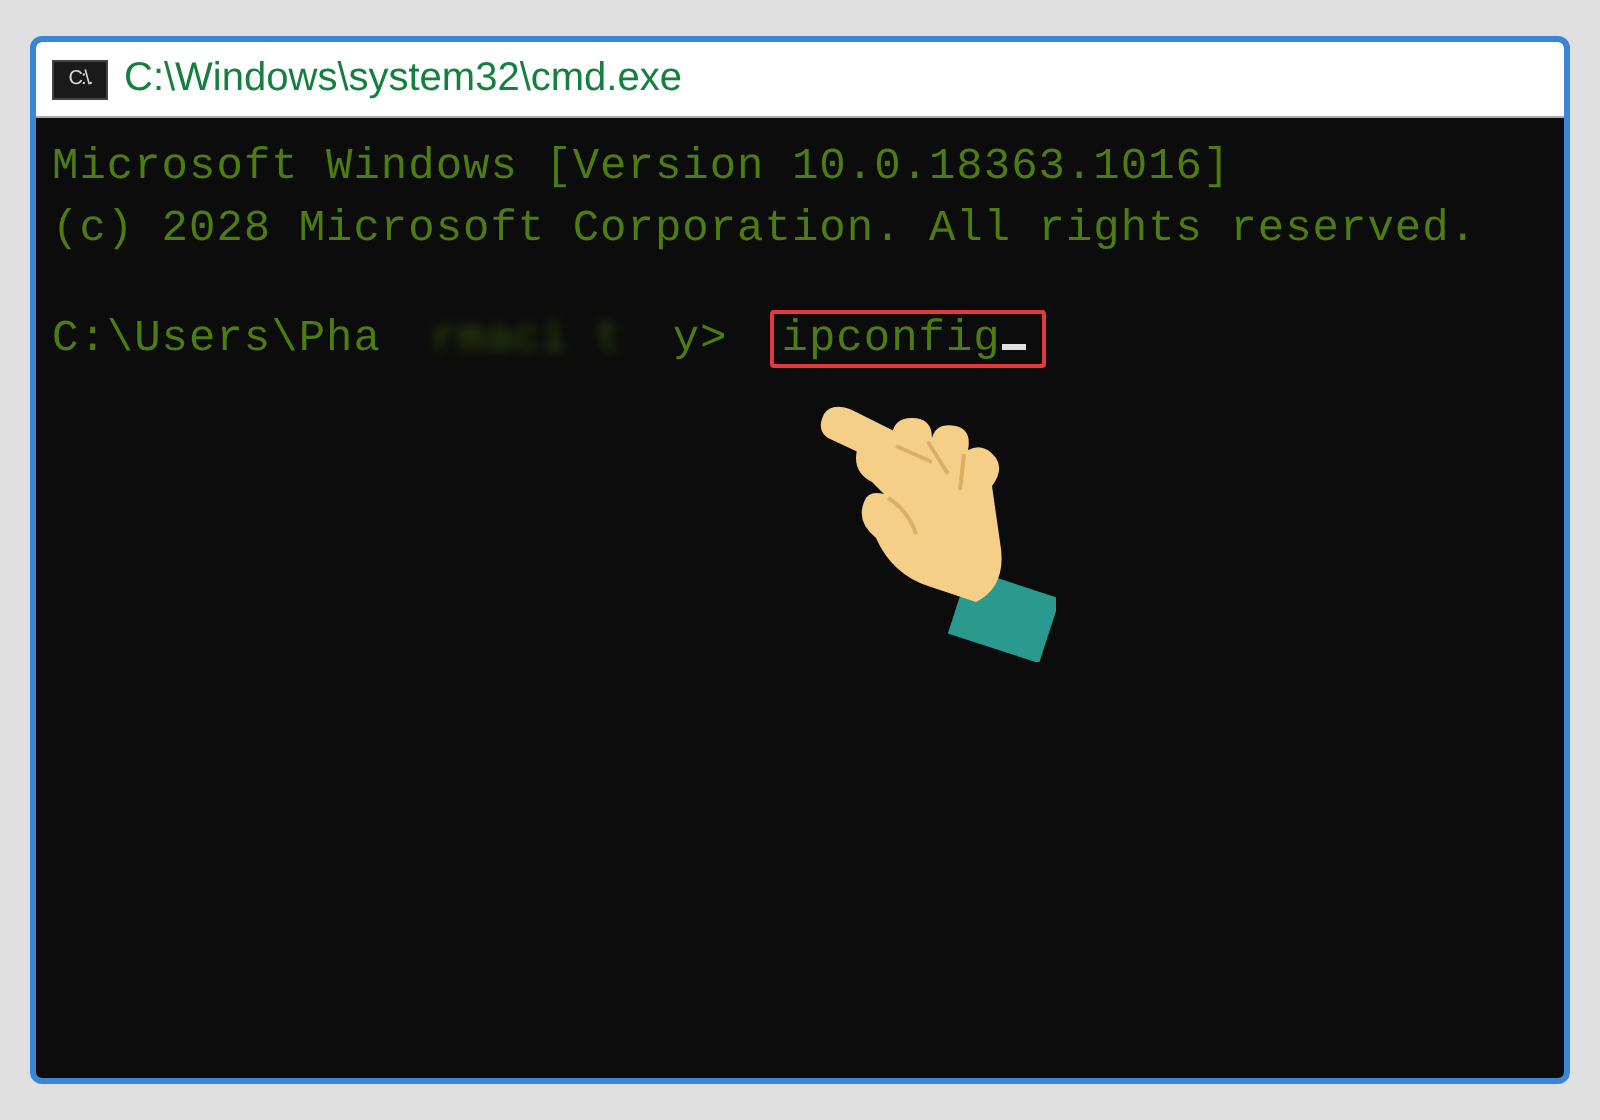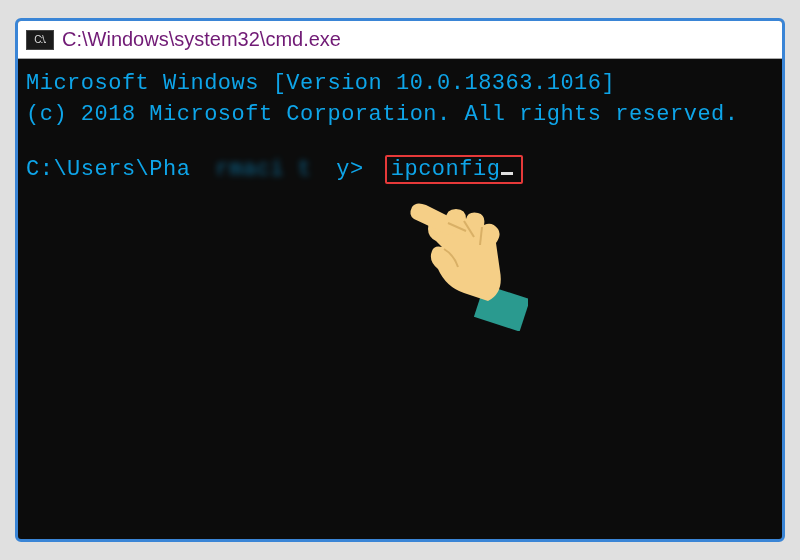--- a/index.html
+++ b/index.html
@@ -43,25 +43,25 @@
       align-items: center;
       justify-content: center;
       font-size: 10px;
       color: #ddd;
       font-family: Arial, sans-serif;
       letter-spacing: -1px;
     }
     .title-text {
       font-family: 'Segoe UI', Tahoma, sans-serif;
       font-size: 20px;
-      color: #701a75;
+      color: #15803d;
     }
     .terminal-area {
       padding: 10px 8px;
-      color: #0ea5e9;
+      color: #4d7c0f;
       font-size: 22px;
       line-height: 1.4;
       letter-spacing: 0.5px;
       position: relative;
     }
     .terminal-line {
       white-space: pre;
     }
     .prompt-line {
       margin-top: 24px;
@@ -113,21 +113,21 @@
 <div class="window-container">
   <div class="title-bar">
     <div class="title-icon">
       <span>C:\.</span>
     </div>
     <div class="title-text">C:\Windows\system32\cmd.exe</div>
   </div>
 
   <div class="terminal-area">
     <div class="terminal-line">Microsoft Windows [Version 10.0.18363.1016]</div>
-    <div class="terminal-line">(c) 2018 Microsoft Corporation. All rights reserved.</div>
+    <div class="terminal-line">(c) 2028 Microsoft Corporation. All rights reserved.</div>
 
     <div class="prompt-line">
       <span class="prompt-path">C:\Users\Pha</span>
       <span class="prompt-path blurred">rmaci t</span>
       <span class="prompt-path">y&gt;</span>
       <span class="command-highlight">
         <span class="command-box">
           <span class="command-text">ipconfig</span><span class="cursor"></span>
         </span>
       </span>

